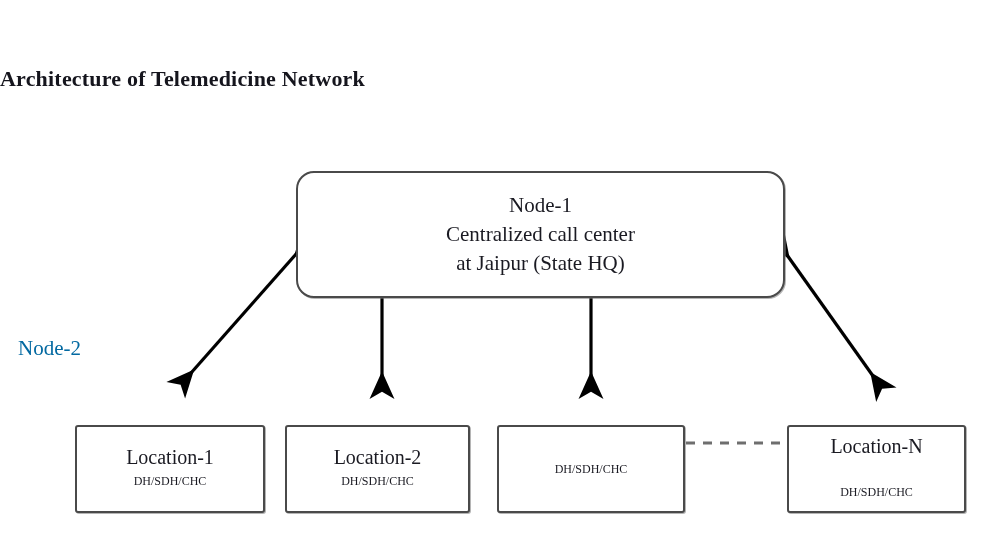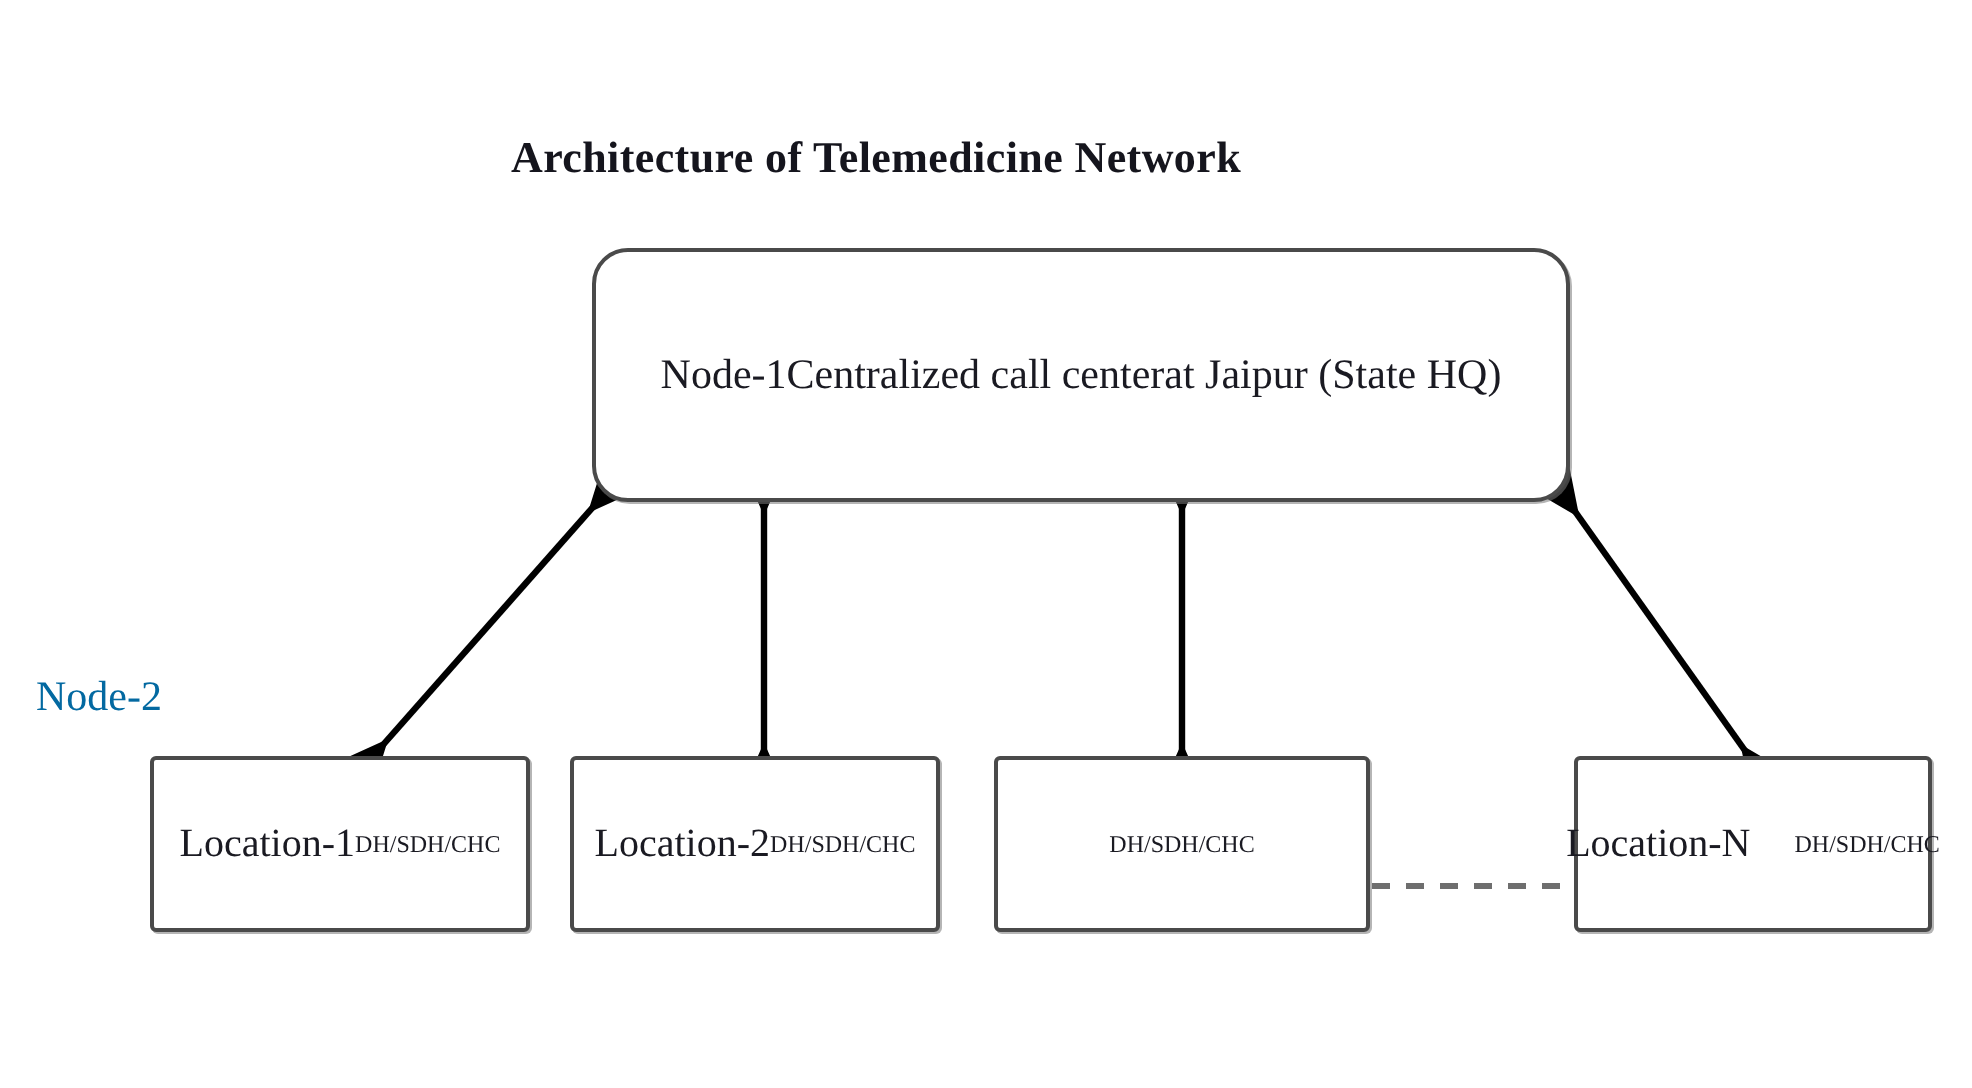--- a/index.html
+++ b/index.html
@@ -21,37 +21,38 @@
     left: 0;
     top: 0;
     width: 986px;
     height: 544px;
   }
   .diagram-title {
     position: absolute;
     left: 0;
     top: 66px;
     width: 876px;
-    text-align: center;
+    text-align: left;
     font-size: 22px;
     font-weight: bold;
     letter-spacing: 0.2px;
     color: #15151d;
   }
   .node-box {
     position: absolute;
     box-sizing: border-box;
     background: #ffffff;
     border: 2px solid #4a4a4a;
     border-radius: 14px;
     display: flex;
-    flex-direction: row;
+    flex-direction: column;
     align-items: center;
     justify-content: center;
     box-shadow: 1px 1px 0 rgba(120,120,120,0.55);
+    margin-top: 47px;
   }
   #node-1-box {
     left: 296px;
     top: 124px;
     width: 489px;
     height: 127px;
     border-radius: 18px;
   }
   #node-1-box .line {
     font-size: 21px;

